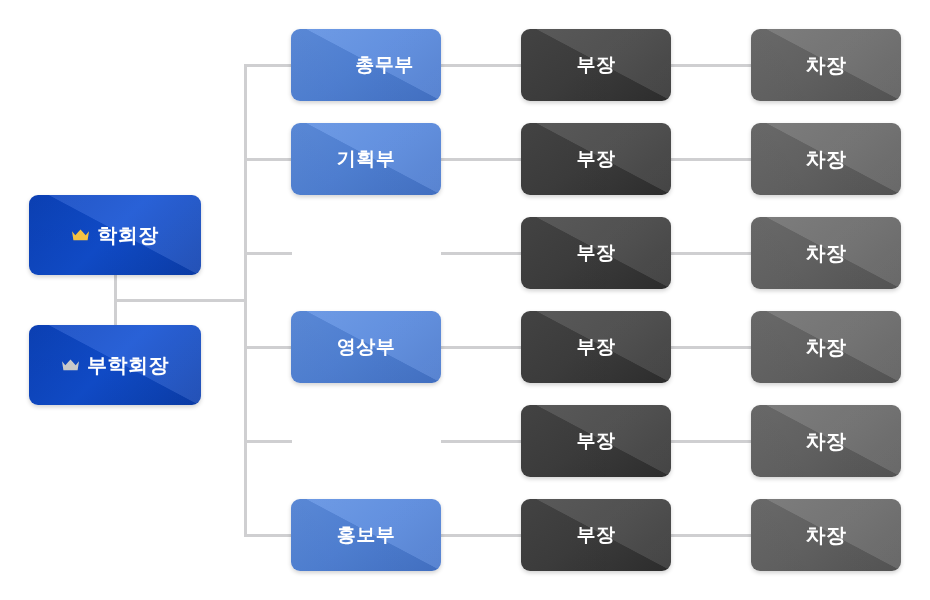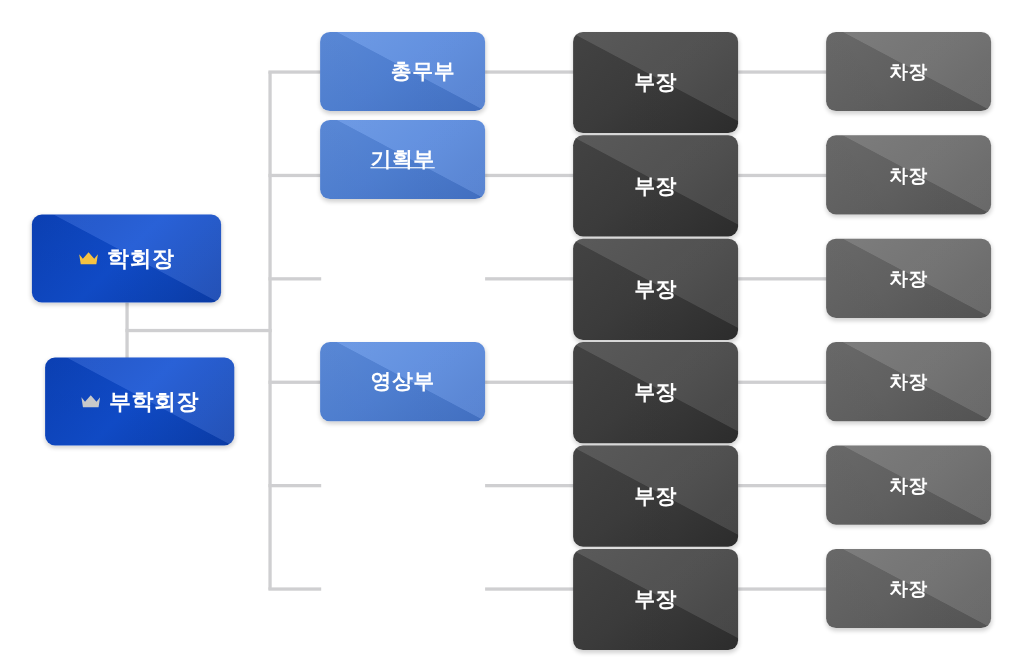--- a/index.html
+++ b/index.html
@@ -84,34 +84,34 @@
     width: 150px;
     height: 72px;
     background: linear-gradient(140deg, #5f90e2 0%, #5386dd 46%, #4575cb 100%);
     font-size: 19px;
   }
   .node.dept .label { font-size: 19px; }
 
   
   .node.rank-dark {
     width: 150px;
-    height: 92px;
+    height: 72px;
     background: linear-gradient(140deg, #474747 0%, #3f3f3f 46%, #2f2f2f 100%);
     font-size: 19px;
   }
   .node.rank-dark .label { font-size: 19px; }
 
   
   .node.rank-gray {
     width: 150px;
     height: 72px;
     background: linear-gradient(140deg, #6f6f6f 0%, #666666 46%, #575757 100%);
     font-size: 19px;
   }
-  .node.rank-gray .label { font-size: 17px; }
+  .node.rank-gray .label { font-size: 20px; }
 </style>
 </head>
 <body>
 
 <div id="chart-root">
 
   <div class="conn conn-v" style="left:114px; top:275px; height:52px;"></div>
 
   <div class="conn conn-h" style="left:114px; top:299px; width:133px;"></div>
 
@@ -142,42 +142,42 @@
     <span class="label">
       <span class="crown">
         <svg viewBox="0 0 19 14" xmlns="http://www.w3.org/2000/svg">
           <path d="M1 3.2 L4.3 7.2 L9.5 1.4 L14.7 7.2 L18 3.2 L16.6 12.2 L2.4 12.2 Z" fill="#f5c242"></path>
         </svg>
       </span>
       <span>학회장</span>
     </span>
   </div>
 
-  <div class="node leader" style="left:41px; top:325px;">
+  <div class="node leader" style="left:29px; top:325px;">
     <span class="label">
       <span class="crown">
         <svg viewBox="0 0 19 14" xmlns="http://www.w3.org/2000/svg">
           <path d="M1 3.2 L4.3 7.2 L9.5 1.4 L14.7 7.2 L18 3.2 L16.6 12.2 L2.4 12.2 Z" fill="#c9c9c9"></path>
         </svg>
       </span>
       <span>부학회장</span>
     </span>
   </div>
 
   <div class="node dept" style="left:291px; top:29px;padding-left:37px;">
     <span class="label">총무부</span>
   </div>
   <div class="node rank-dark" style="left:521px; top:29px;">
     <span class="label">부장</span>
   </div>
   <div class="node rank-gray" style="left:751px; top:29px;">
     <span class="label">차장</span>
   </div>
 
-  <div class="node dept" style="left:291px; top:109px;text-decoration:underline;">
+  <div class="node dept" style="left:291px; top:123px;">
     <span class="label">기획부</span>
   </div>
   <div class="node rank-dark" style="left:521px; top:123px;">
     <span class="label">부장</span>
   </div>
   <div class="node rank-gray" style="left:751px; top:123px;">
     <span class="label">차장</span>
   </div>
 
   <div class="node rank-dark" style="left:521px; top:217px;">
@@ -197,20 +197,23 @@
     <span class="label">차장</span>
   </div>
 
   <div class="node rank-dark" style="left:521px; top:405px;">
     <span class="label">부장</span>
   </div>
   <div class="node rank-gray" style="left:751px; top:405px;">
     <span class="label">차장</span>
   </div>
 
+  <div class="node dept" style="left:291px; top:499px;">
+    <span class="label">홍보부</span>
+  </div>
   <div class="node rank-dark" style="left:521px; top:499px;">
     <span class="label">부장</span>
   </div>
   <div class="node rank-gray" style="left:751px; top:499px;">
     <span class="label">차장</span>
   </div>
 
 </div>
 
 </body></html>

